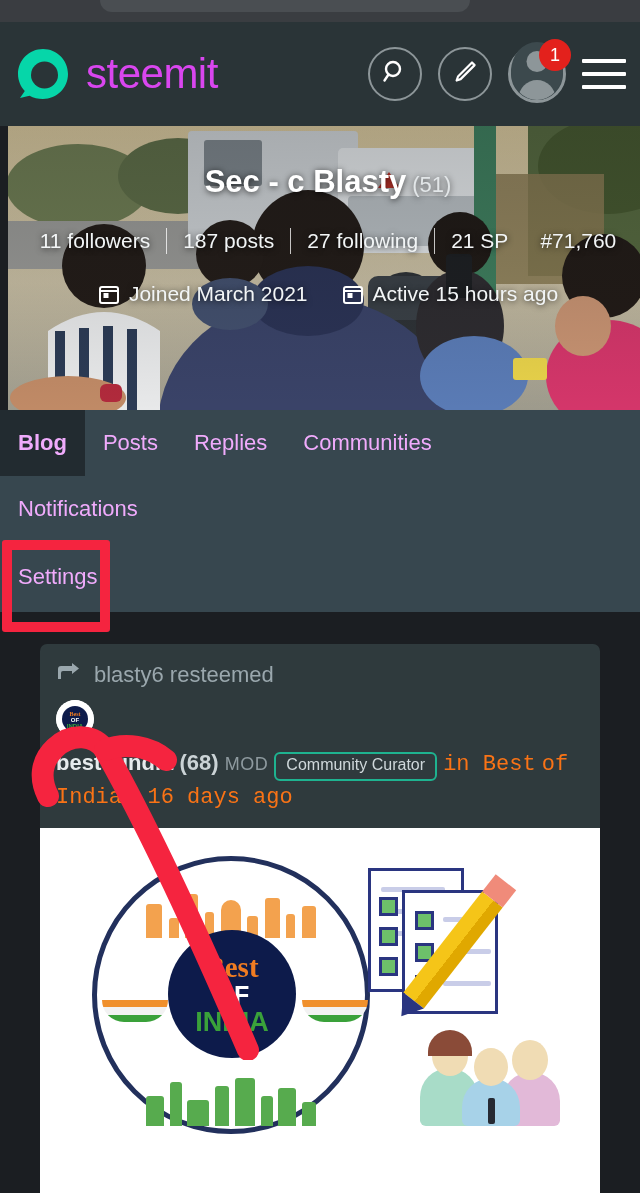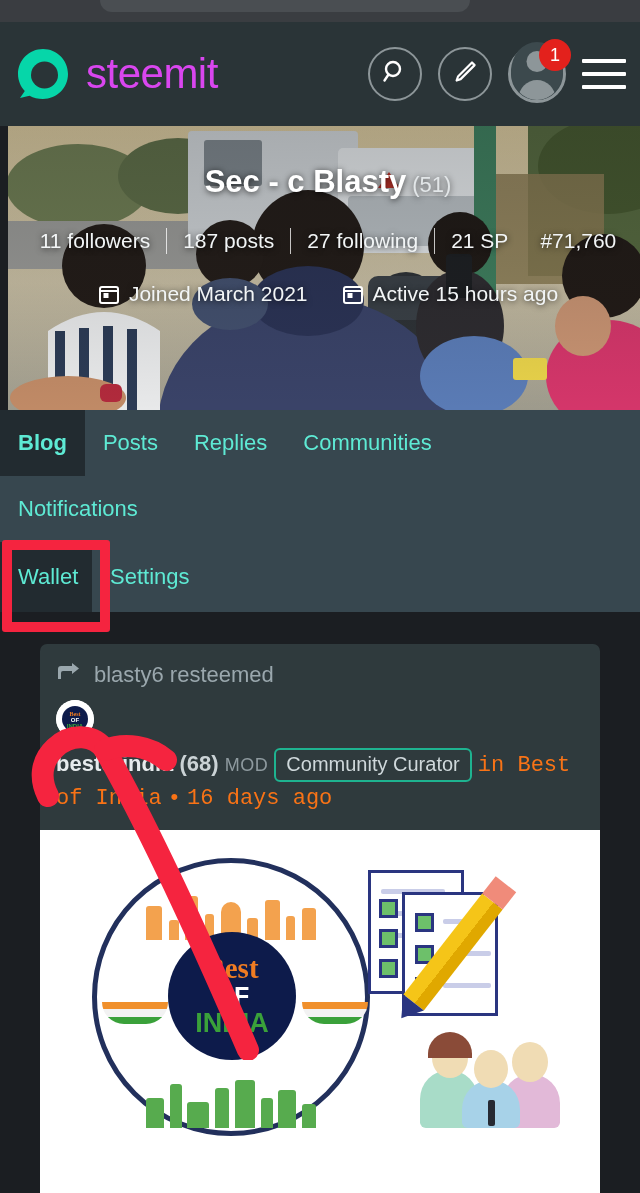--- a/index.html
+++ b/index.html
@@ -96,21 +96,21 @@
     color: #f2f5f6; font-size: 21px;
   }
   .meta-item { display: flex; align-items: center; gap: 9px; white-space: nowrap; }
   .cal-icon { display: block; }
 
   
   .tabs-wrap { position: absolute; top: 410px; left: 0; width: 640px; background: #37474f; }
   .tabrow { display: flex; align-items: stretch; height: 66px; }
   .tab {
     display: flex; align-items: center; padding: 0 18px;
-    color: #5eead4; font-size: 22px; white-space: nowrap;
+    color: #f0abfc; font-size: 22px; white-space: nowrap;
   }
   .tab.active { background: #222b30; font-weight: bold; }
   .tabrow.row2 { height: 66px; }
   .tabrow.row3 { height: 70px; }
   .tab.wallet-tab { background: #222b30; width: 92px; padding: 0 18px; }
 
   
   .body-area { position: absolute; top: 612px; left: 0; width: 640px; bottom: 0; background: #1b1e22; }
 
   .post-card {
@@ -129,21 +129,21 @@
   }
   .author-avatar {
     width: 38px; height: 38px; border-radius: 50%; flex: 0 0 38px;
     overflow: hidden; background: #fff; position: relative; margin-top: 2px;
   }
   .author-name { color: #e6ebed; font-weight: bold; }
   .author-rep { color: #cbd3d6; font-weight: bold; }
   .mod-tag { color: #8e9a9f; font-size: 18px; letter-spacing: .5px; }
   .curator-badge {
     display: inline-block; border: 2px solid #1eb390; border-radius: 6px;
-    color: #cfd8db; font-size: 20px; padding: 1px 10px 3px; line-height: 1.3;
+    color: #cfd8db; font-size: 16px; padding: 1px 10px 3px; line-height: 1.3;
   }
   .in-community { color: #f97316; font-family: Liberation Mono, monospace; }
   .author-text-flow { display:inline; }
   .post-image {
     margin: 12px 0 0 0; width: 560px; background: #fff;
     display: flex; flex-direction: column; align-items: center;
     padding: 10px 0 16px 0;
   }
 
   
@@ -365,21 +365,20 @@
     <div class="tabrow row1">
       <div class="tab active">Blog</div>
       <div class="tab">Posts</div>
       <div class="tab">Replies</div>
       <div class="tab">Communities</div>
     </div>
     <div class="tabrow row2">
       <div class="tab">Notifications</div>
     </div>
     <div class="tabrow row3">
-      <div class="tab wallet-tab">Wallet</div>
       <div class="tab">Settings</div>
     </div>
   </div>
 
   <div class="body-area">
     <div class="post-card">
 
       <div class="resteem-line">
         <span>
           <svg width="26" height="20" viewBox="0 0 26 20">

